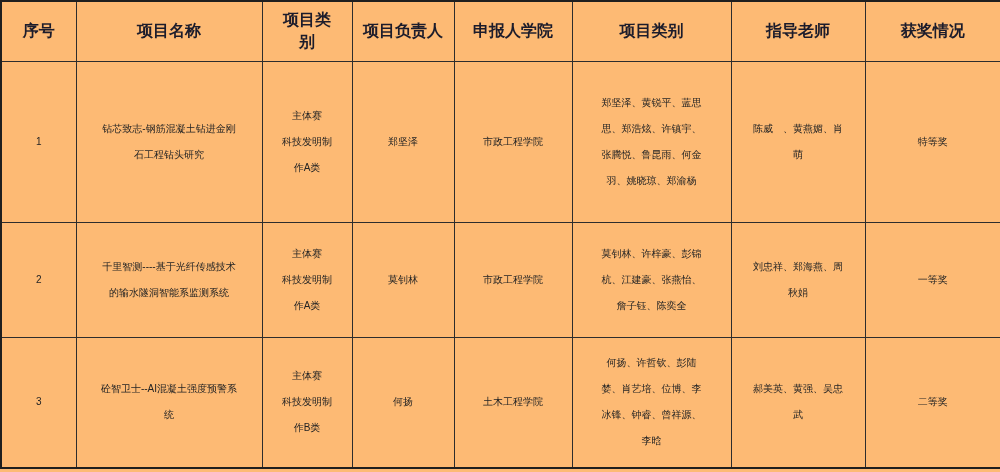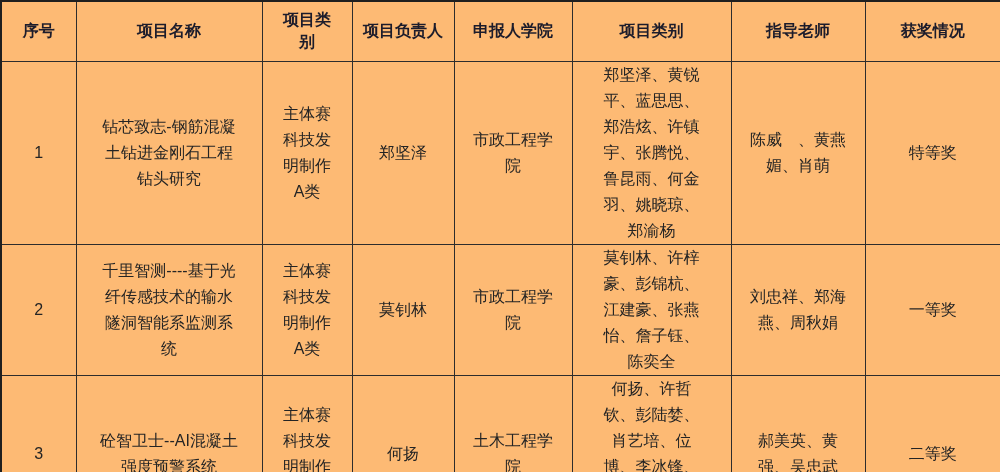--- a/index.html
+++ b/index.html
@@ -29,21 +29,21 @@
     white-space: pre-line;
     overflow: hidden;
   }
   table.awards th {
     font-size: 16px;
     font-weight: bold;
     color: #1c1c2b;
     line-height: 22px;
   }
   table.awards td {
-    font-size: 16px;
+    font-size: 10px;
     color: #242424;
     line-height: 26px;
   }
   
   col.c1 { width: 75px; }
   col.c2 { width: 186px; }
   col.c3 { width: 90px; }
   col.c4 { width: 102px; }
   col.c5 { width: 118px; }
   col.c6 { width: 159px; }

